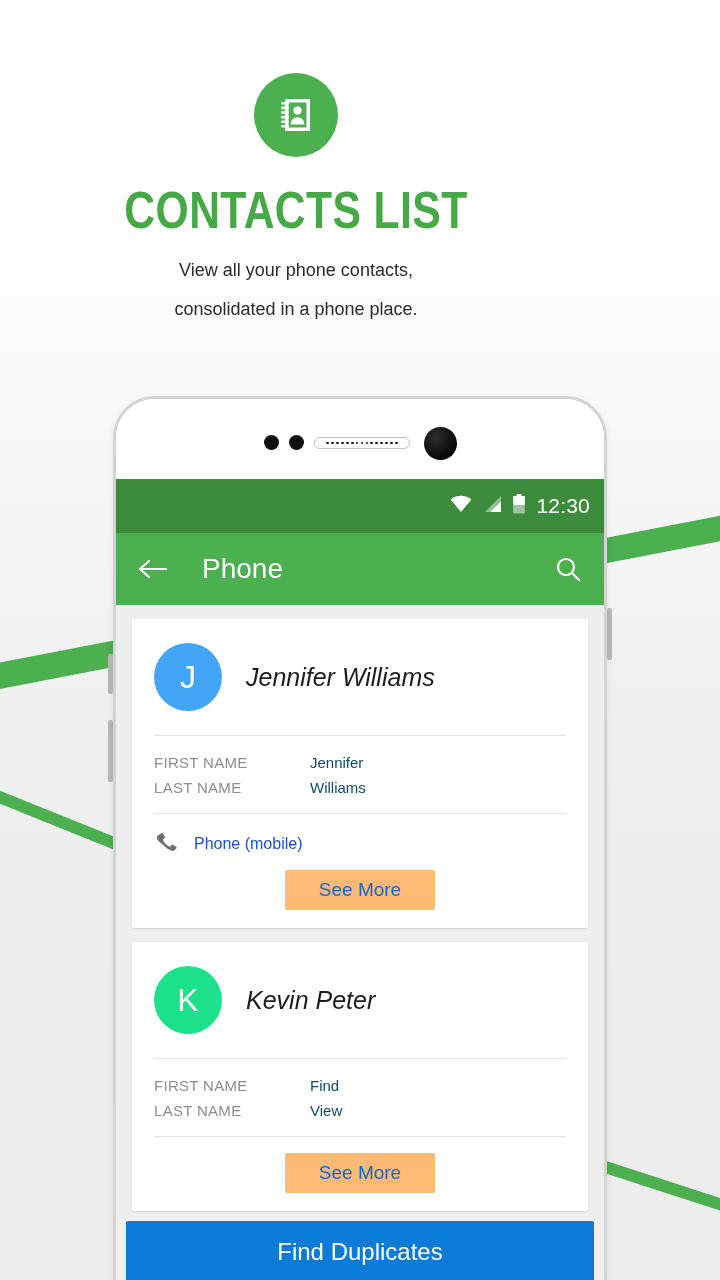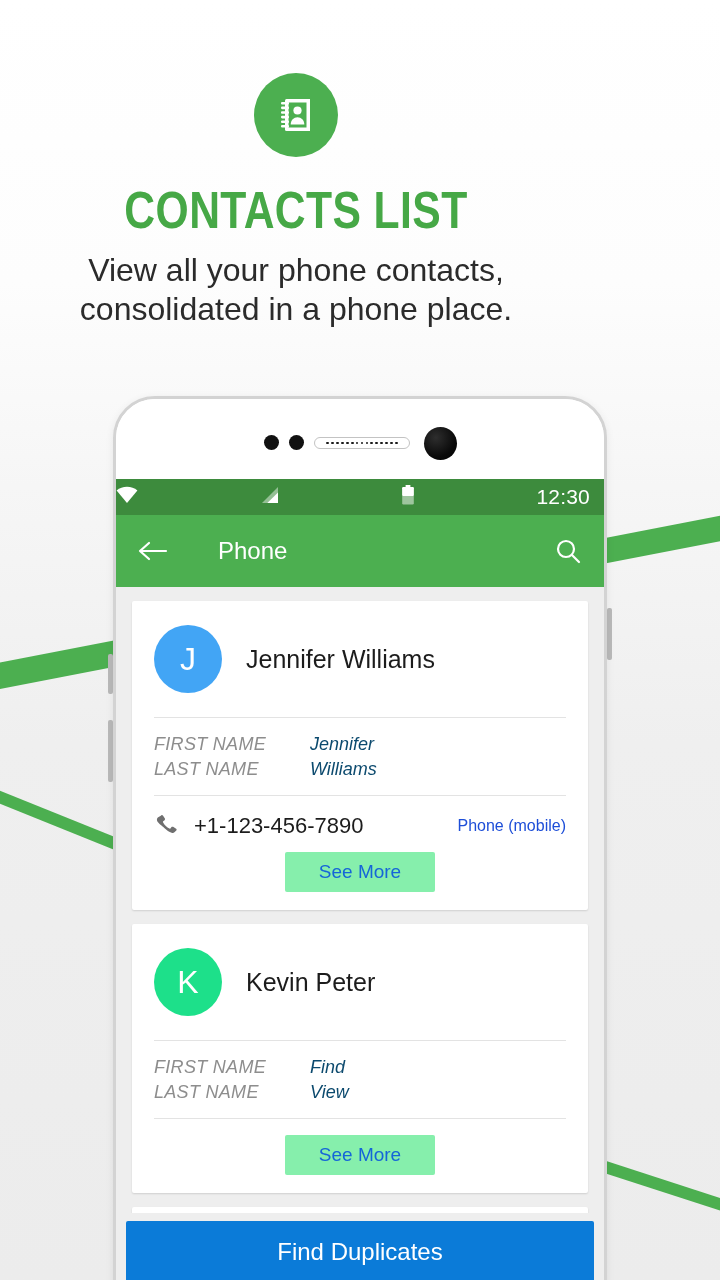--- a/index.html
+++ b/index.html
@@ -85,21 +85,21 @@
     font-size: 52px;
     line-height: 54px;
     font-weight: bold;
     letter-spacing: 0.5px;
     color: #46a846;
     transform: scaleX(0.82);
     white-space: nowrap;
   }
   .hero-sub {
     margin-top: 14px;
-    font-size: 32px;
+    font-size: 18px;
     line-height: 39px;
     color: #2b2b2b;
     font-weight: normal;
   }
 
   
   .phone {
     position: absolute;
     left: 113px;
     top: 396px;
@@ -173,45 +173,45 @@
   }
 
   
   .screen {
     position: relative;
     background: #eeeeee;
     height: 816px;
     overflow: hidden;
   }
   .statusbar {
-    height: 36px;
+    height: 54px;
     background: #3d8b3d;
     display: flex;
     align-items: center;
-    justify-content: space-between;
+    justify-content: flex-end;
     padding-right: 14px;
     gap: 10px;
     color: #ffffff;
   }
   .statusbar .clock {
     font-size: 21px;
     letter-spacing: 0.2px;
   }
   .appbar {
     height: 72px;
     background: #4caf50;
     display: flex;
     align-items: center;
     padding: 0 22px;
     box-sizing: border-box;
   }
   .appbar .title {
     color: #ffffff;
-    font-size: 24px;
-    margin-left: 50px;
+    font-size: 28px;
+    margin-left: 34px;
     flex: 1;
   }
   .icon-btn {
     display: flex;
     align-items: center;
     justify-content: center;
   }
 
   .list {
     padding: 14px 16px 0 16px;
@@ -238,33 +238,33 @@
     color: #ffffff;
     font-size: 32px;
     display: flex;
     align-items: center;
     justify-content: center;
     flex: 0 0 auto;
   }
   .contact-name {
     font-size: 25px;
     color: #1c1c1c;
+    font-style: italic;
   }
   .divider {
     height: 1px;
     background: #e3e3e3;
   }
   .field-rows {
     padding: 14px 0 13px 0;
   }
   .field-row {
     display: flex;
-    font-size: 18px;
+    font-size: 15px;
     line-height: 25px;
-    font-style: italic;
   }
   .field-label {
     width: 156px;
     color: #8d8d8d;
     letter-spacing: 0.3px;
     flex: 0 0 auto;
   }
   .field-value { color: #0c4a6e; }
 
   .phone-row {
@@ -281,21 +281,21 @@
   .phone-type {
     font-size: 16px;
     color: #1d4ed8;
   }
   .see-more-wrap {
     display: flex;
     justify-content: center;
     padding: 6px 0 18px 0;
   }
   .see-more {
-    background: #86efac;
+    background: #fdba74;
     color: #1565d8;
     font-size: 19px;
     padding: 9px 34px;
     border: none;
     border-radius: 2px;
     font-family: inherit;
     cursor: pointer;
   }
 
   
@@ -443,21 +443,20 @@
               <span class="field-value">Williams</span>
             </div>
           </div>
           <div class="divider"></div>
           <div class="phone-row">
             <span>
               <svg width="24" height="24" viewBox="0 0 24 24">
                 <path d="M7.2 3.4c.5-.5 1.3-.4 1.7.2l2 3c.3.5.2 1.2-.3 1.6l-1.4 1.1c-.3.3-.4.7-.2 1 .6 1.3 1.6 2.6 2.8 3.7 1.1 1.1 2.4 2 3.6 2.6.4.2.8.1 1-.2l1.1-1.3c.4-.5 1.1-.6 1.6-.3l3 2c.6.4.7 1.2.2 1.7l-1.6 1.6c-.8.8-2 1.1-3.1.7-2.4-.8-5-2.6-7.3-4.9S3.9 11.1 3.1 8.7c-.4-1.1-.1-2.3.7-3.1z" fill="#6f6f6f"></path>
               </svg>
             </span>
-            <span class="phone-number">+1-123-456-7890</span>
             <span class="phone-type">Phone (mobile)</span>
           </div>
           <div class="see-more-wrap">
             <button class="see-more">See More</button>
           </div>
         </div>
 
         <div class="card">
           <div class="card-head">
             <div class="avatar" style="background:#1de08a">K</div>

